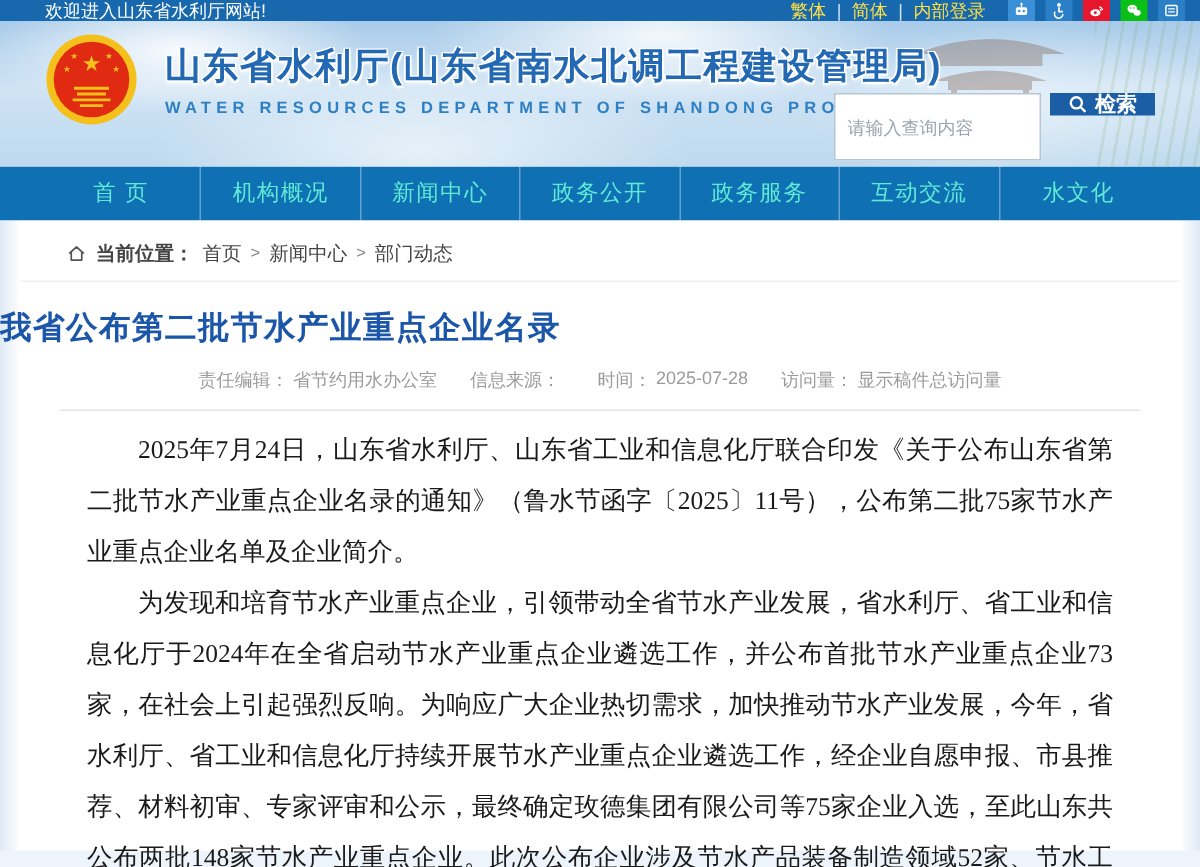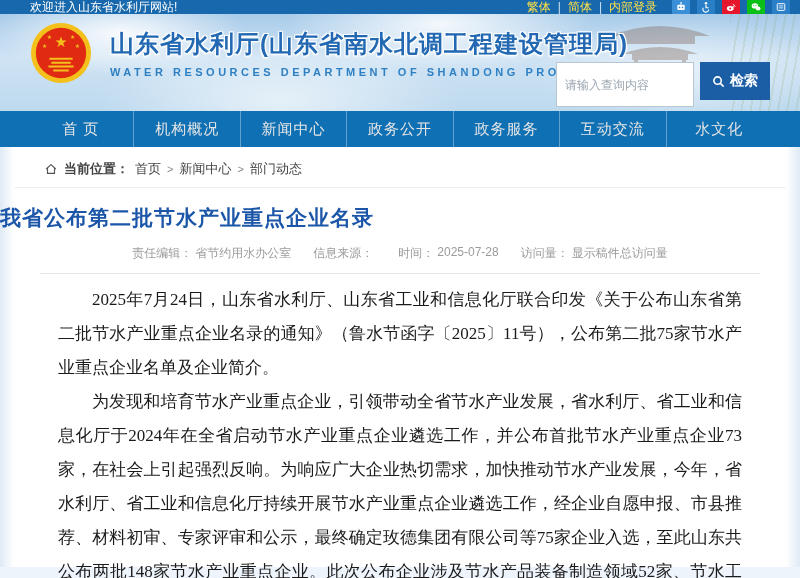--- a/index.html
+++ b/index.html
@@ -47,32 +47,32 @@
     margin-top: 6px; font-size: 11px; font-weight: bold; color: #2f80c3;
     letter-spacing: 3.5px; white-space: nowrap;
   }
   .search-box { position: absolute; right: 30px; top: 48px; display: flex; }
   .search-input {
     width: 138px; height: 45px; border: 1px solid #b8c6d4; background: #fff;
     font-size: 12px; padding: 0 8px; color: #333; outline: none;
   }
   .search-input::placeholder { color: #9aa5b0; }
   .search-btn {
-    height: 38px; padding: 0 12px; margin-left: 6px; border: none; cursor: pointer;
+    height: 15px; padding: 0 12px; margin-left: 6px; border: none; cursor: pointer;
     background: #1b5ea6; color: #fff; font-size: 14px; font-weight: bold;
     display: inline-flex; align-items: center; gap: 5px;
   }
 
   
   .nav {
     height: 36px; background: #1070b4; display: flex; align-items: center;
     padding: 0 28px;
   }
   .nav-item {
-    flex: 1; text-align: center; color: #e5e5e5; font-size: 15px; letter-spacing: 1px;
+    flex: 1; text-align: center; color: #5eead4; font-size: 15px; letter-spacing: 1px;
     cursor: pointer; position: relative; line-height: 36px; white-space: nowrap;
   }
   .nav-item + .nav-item { border-left: 1px solid rgba(255,255,255,.35); }
 
   
   .content {
     height: 420px;
     background: linear-gradient(90deg, #dfeaf5 0, #ffffff 14px, #ffffff calc(100% - 14px), #dfeaf5 100%);
   }
   .breadcrumb {

